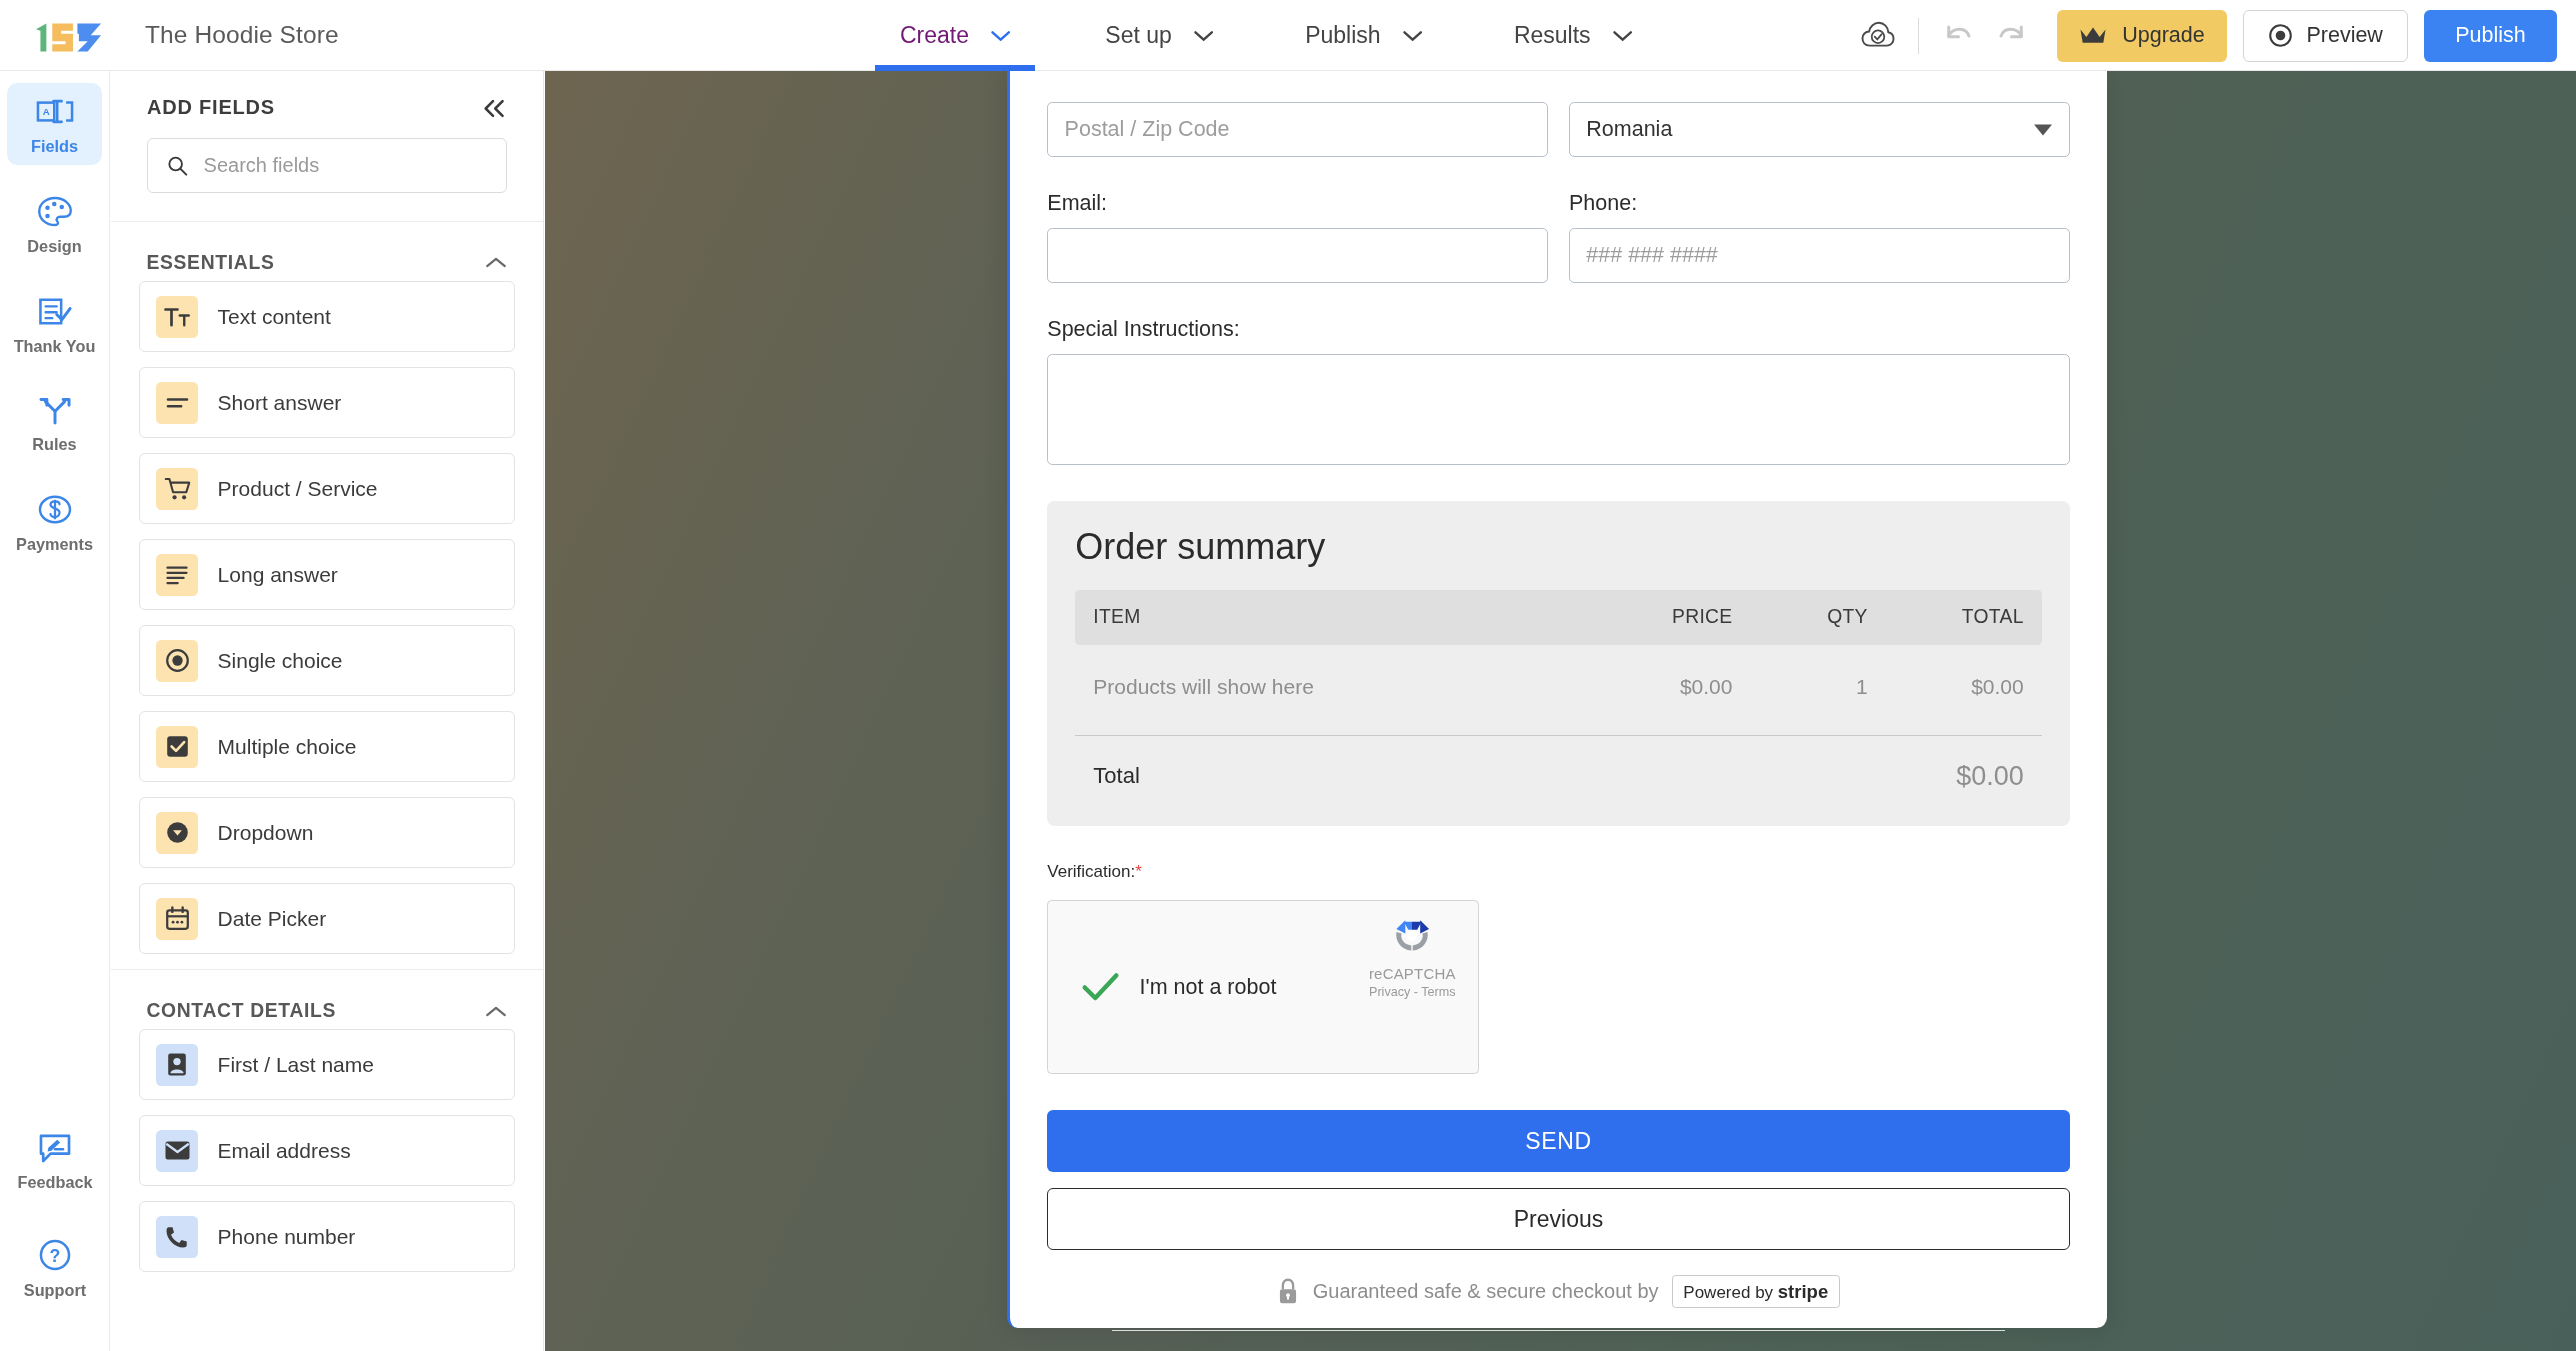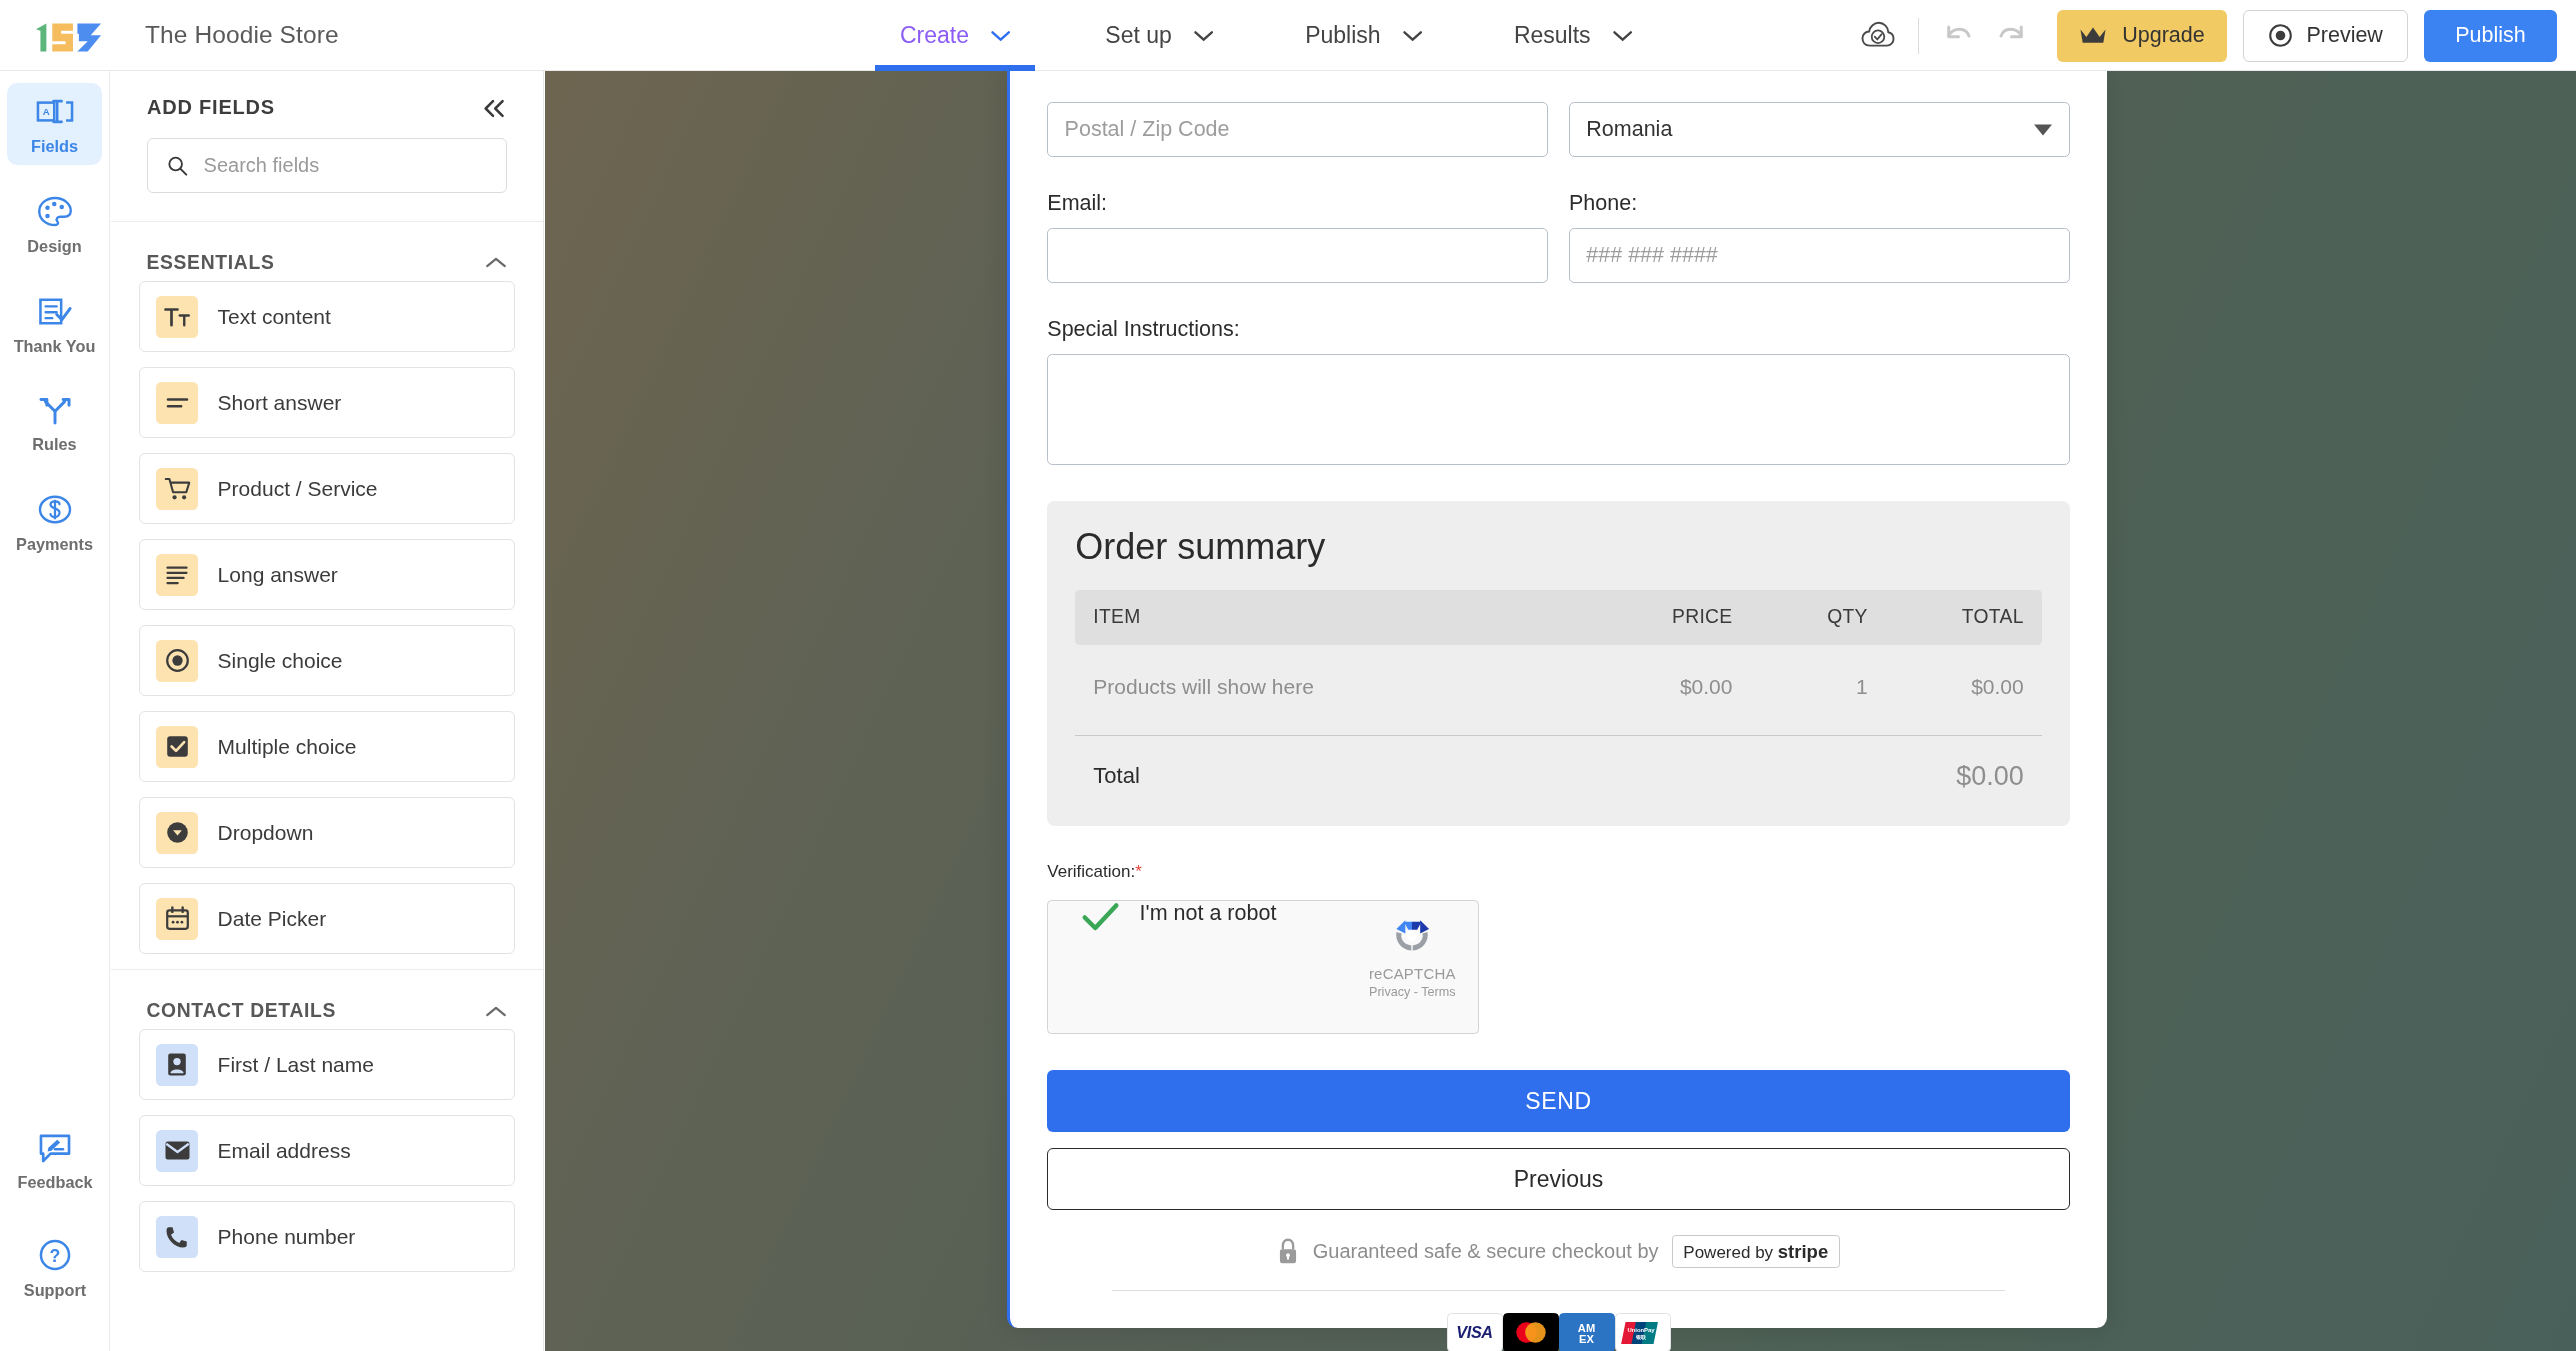--- a/index.html
+++ b/index.html
@@ -22,21 +22,21 @@
     position: absolute; left: 145px; top: 21px;
     font-size: 24.5px; color: #5a5a5a; font-weight: 400; letter-spacing: 0.1px;
   }
 
   .nav { position: absolute; left: 875px; top: 0; height: 71px; display: flex; align-items: center; }
   .nav-item {
     position: relative; height: 71px; display: flex; align-items: center;
     gap: 22px; padding: 0 25px; cursor: pointer;
   }
   .nav-label { font-size: 23px; color: #444; font-weight: 400; }
-  .nav-item.active .nav-label { color: #8b5cf6; font-weight: 500; text-align: center; }
+  .nav-item.active .nav-label { color: #701a75; font-weight: 500; text-align: center; }
   .caret-sv { display: block; }
   .nav-underline {
     position: absolute; left: 0; right: 0; bottom: 0; height: 6px; background: #2f6fee;
   }
   .nav-gap1 { width: 45px; }
   .nav-gap2 { width: 42px; }
 
   .topbar-right {
     position: absolute; right: 19.3px; top: 0; height: 71px;
     display: flex; align-items: center; gap: 0;
@@ -178,23 +178,23 @@
   .otbl tfoot td {
     font-size: 22px; padding: 25px 0 4.5px 0; text-align: right; color: #8e8e8e;
   }
   .otbl tfoot td:first-child { text-align: left; padding-left: 18px; color: #2b2b2b; }
   .otbl tfoot td:last-child { padding-right: 18px; font-size: 27px; }
   .col-item { width: 52%; } .col-price { width: 16%; } .col-qty { width: 14%; } .col-total { width: 18%; }
 
   .verif-label { margin-top: 36px; font-size: 17px; color: #2b2b2b; }
   .req-star { color: #e8453c; }
   .captcha {
-    margin-top: 18px; width: 432px; height: 134px; background: #f9f9f9;
+    margin-top: 18px; width: 432px; height: 174px; background: #f9f9f9;
     border: 0.7px solid #d3d3d3; border-radius: 4.5px;
-    display: flex; align-items: flex-start; position: relative; cursor: pointer;
+    display: flex; align-items: center; position: relative; cursor: pointer;
   }
   .captcha-check { margin-left: 33px; }
   .captcha-text { font-size: 21.5px; color: #2b2b2b; margin-left: 19.3px; }
   .captcha-brand { position: absolute; right: 18px; top: 16.3px; text-align: center; width: 96px; }
   .captcha-brand .rc-name { font-size: 15px; color: #9a9a9a; margin-top: 3px; letter-spacing: 0.2px;}
   .captcha-brand .rc-terms { font-size: 12.6px; color: #9a9a9a; margin-top: 2.2px; }
 
   .btn-send {
     margin-top: 36px; width: 100%; height: 62px; background: #2f6fee; border: none;
     border-radius: 6px; color: #fff; font-size: 23px; letter-spacing: 0.7px; cursor: pointer;

